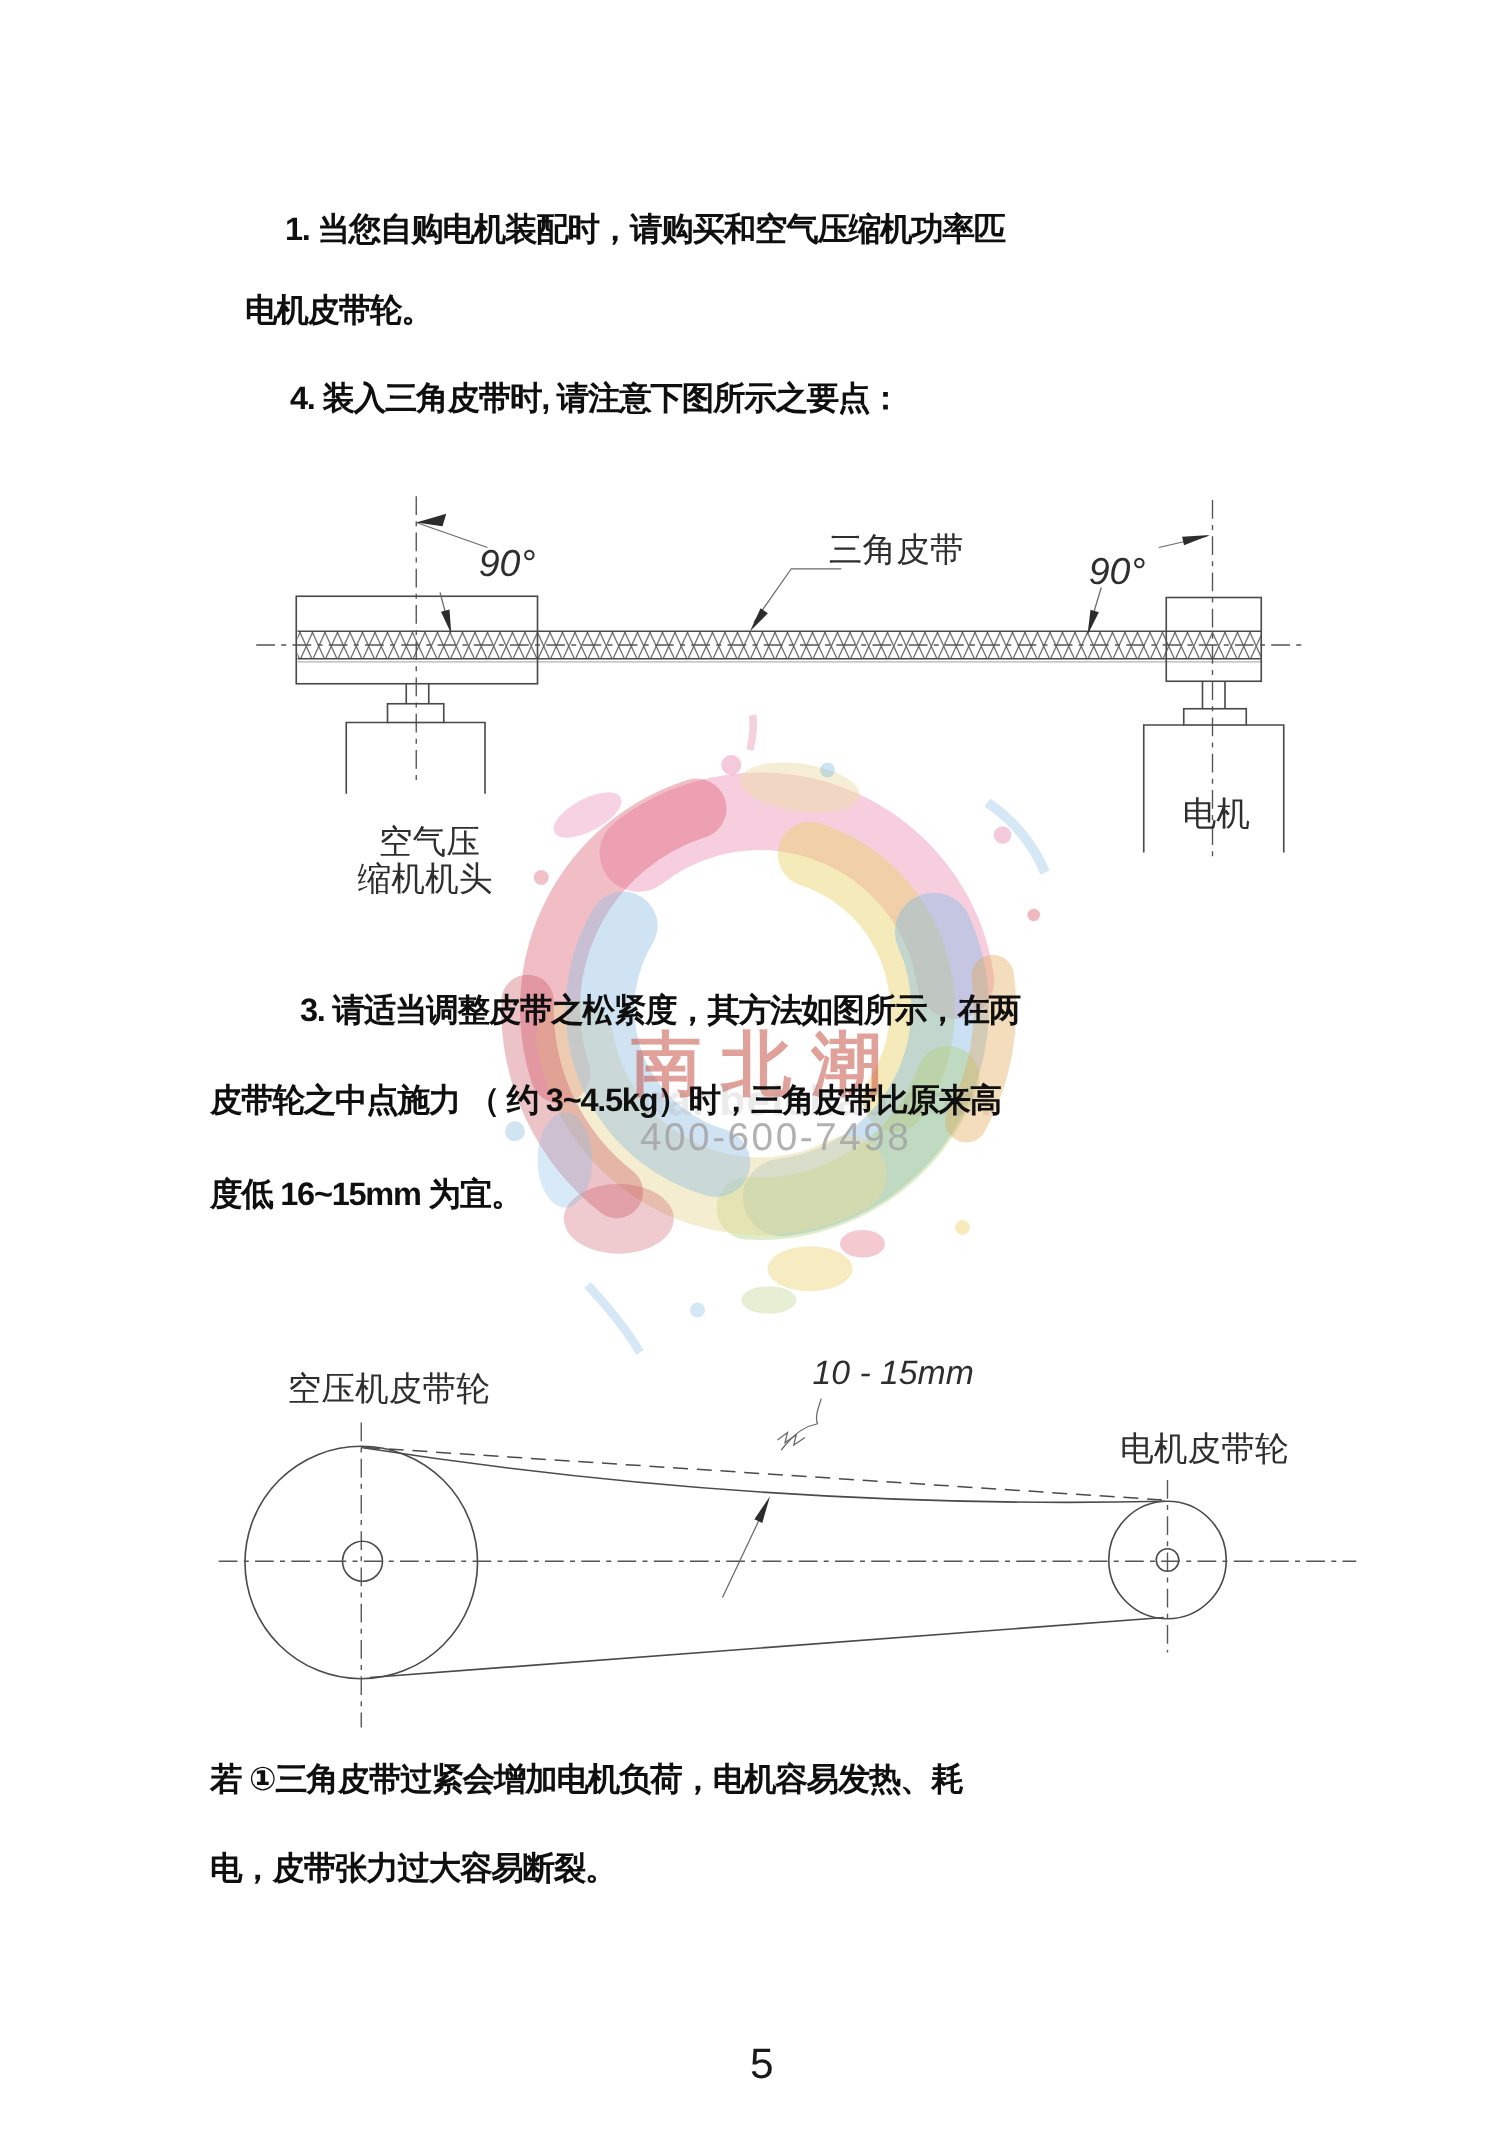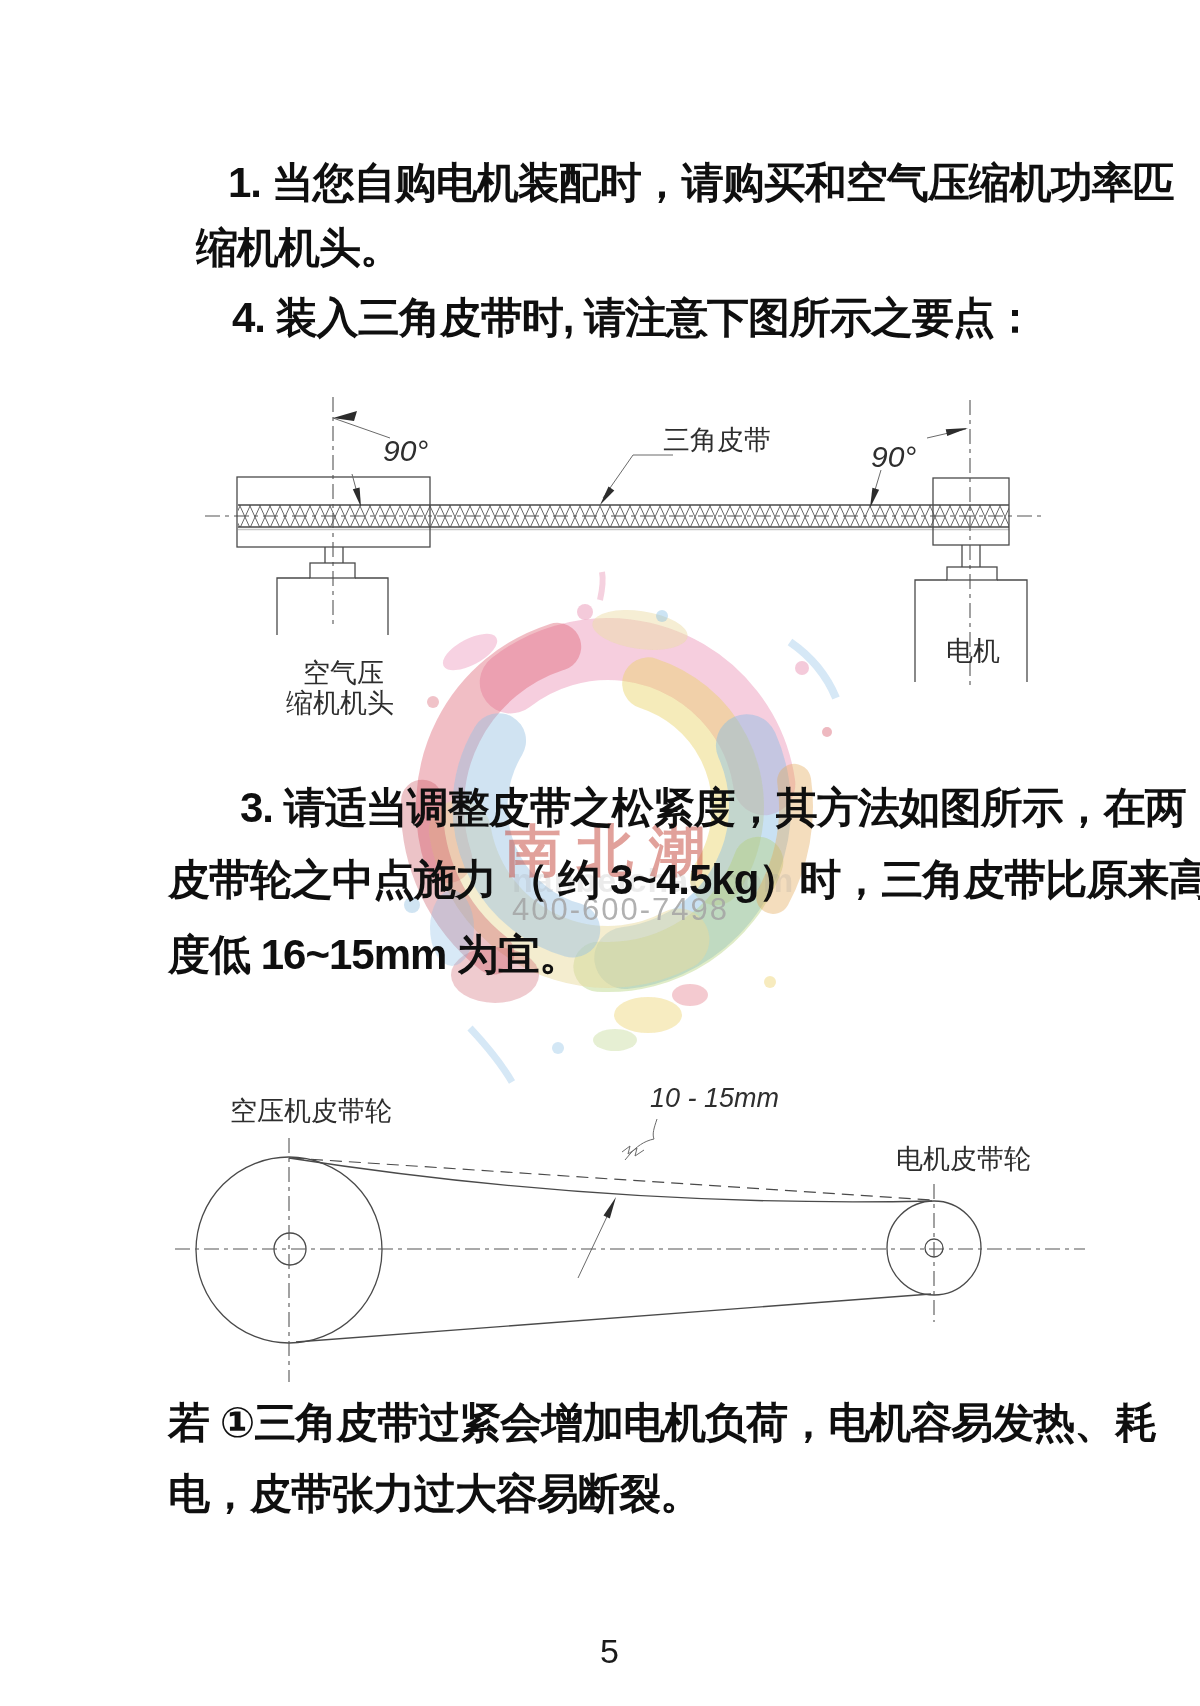--- a/index.html
+++ b/index.html
@@ -3,21 +3,21 @@
 <meta charset="utf-8">
 <style>
   html,body{margin:0;padding:0;}
   body{
     width:1200px;height:1706px;position:relative;background:#ffffff;
     font-family:"Liberation Sans","DejaVu Sans",sans-serif;overflow:hidden;
   }
   #page{position:absolute;left:0;top:0;width:1200px;height:1706px;background:#fff;}
   svg.layer{position:absolute;left:0;top:0;width:1200px;height:1706px;}
   .bodyline{
-    position:absolute;font-size:42px;font-weight:700;color:#0f0f0f;
+    position:absolute;font-size:26px;font-weight:700;color:#0f0f0f;
     letter-spacing:-1px;line-height:40px;white-space:nowrap;
   }
   .l0{left:228px;top:163px;}
   .l1{left:196px;top:228px;}
   .l2{left:232px;top:298px;}
   .l3{left:240px;top:788px;}
   .l4{left:168px;top:860px;text-align:center;}
   .l5{left:168px;top:935px;}
   .l6{left:168px;top:1403px;}
   .l7{left:168px;top:1474px;}
@@ -150,21 +150,21 @@
       <path class="cad-thin" d="M657,1119 c-3,9 -5,15 -3,20 c-10,2 -18,8 -24,15 l-5,6"></path>
       <path class="cad-thin" d="M622,1152 l8,-6 -2,8 9,-6 -2,8 9,-6"></path>
 
       <text class="cad-text cad-num" style="font-size:27px" x="650" y="1107">10 - 15mm</text>
       <text class="cad-text cad-cn" x="230" y="1120">空压机皮带轮</text>
       <text class="cad-text cad-cn" x="896" y="1168">电机皮带轮</text>
     </g>
   </svg>
 
   <div class="bodyline l0">1.  当您自购电机装配时，请购买和空气压缩机功率匹</div>
-  <div class="bodyline l1">缩机机头。</div>
+  <div class="bodyline l1">电机皮带轮。</div>
   <div class="bodyline l2">4. 装入三角皮带时, 请注意下图所示之要点：</div>
   <div class="bodyline l3">3.  请适当调整皮带之松紧度，其方法如图所示，在两</div>
   <div class="bodyline l4">皮带轮之中点施力 （ 约 3~4.5kg）时，三角皮带比原来高</div>
   <div class="bodyline l5">度低 16~15mm 为宜。</div>
   <div class="bodyline l7">电，皮带张力过大容易断裂。</div>
   <div class="bodyline l6">若 ①三角皮带过紧会增加电机负荷，电机容易发热、耗</div>
 
   <div class="pagenum">5</div>
 </div>
 

